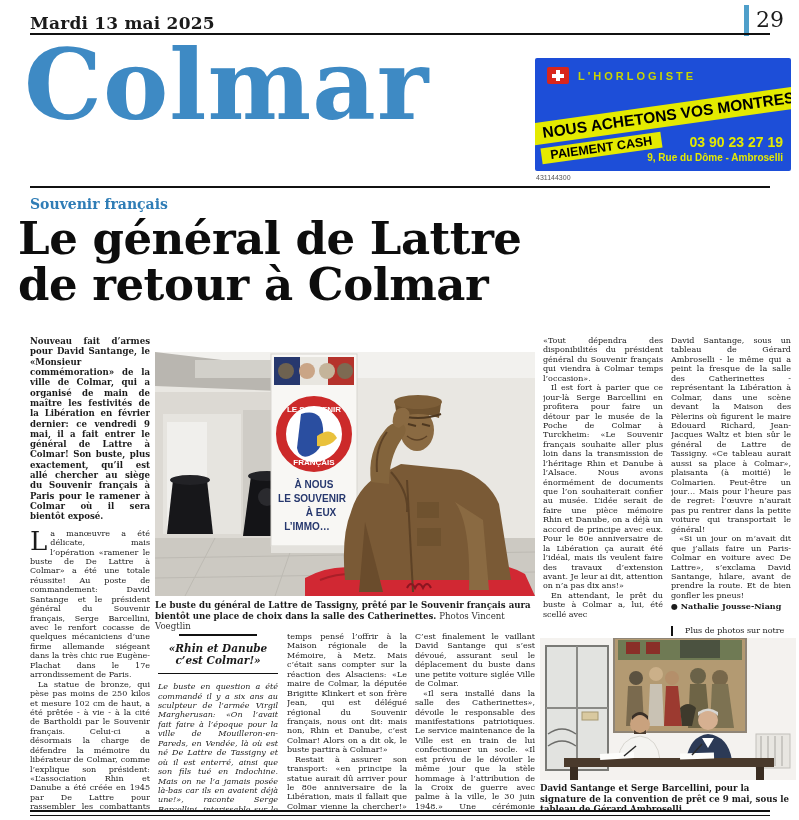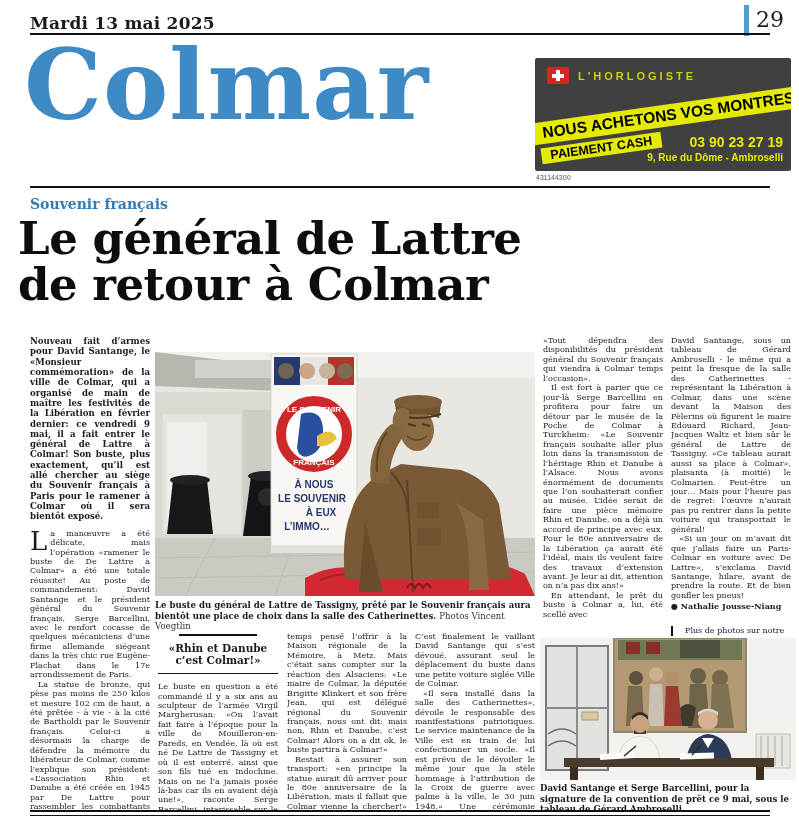--- a/index.html
+++ b/index.html
@@ -14,21 +14,21 @@
   .pagebar  { position:absolute; left:744px; top:5px; width:5px; height:31px; background:#4f9fca; }
   .pagenum  { position:absolute; left:756px; top:7px; font-size:22px; }
 
   
   .masthead {
     position:absolute; left:24px; top:36px; font-size:98px; font-weight:bold;
     color:#3e8ac4; letter-spacing:1px; line-height:1;
   }
 
   
-  .ad { position:absolute; left:535px; top:58px; width:256px; height:113px; background:#404040; overflow:hidden; border-radius:2px; }
+  .ad { position:absolute; left:535px; top:58px; width:256px; height:113px; background:#1d4ed8; overflow:hidden; border-radius:2px; }
   .ad-head { position:absolute; left:12px; top:9px; display:flex; align-items:center; gap:9px; }
   .swiss { width:22px; height:17px; background:#d8261c; border-radius:2px; position:relative; flex:0 0 auto; }
   .swiss::before { content:""; position:absolute; left:9px; top:3px; width:4px; height:11px; background:#fff; }
   .swiss::after  { content:""; position:absolute; left:5px; top:6.5px; width:12px; height:4px; background:#fff; }
   .ad-brand { color:#c9d400; letter-spacing:3px; font:bold 11px "Liberation Sans", sans-serif; }
   .ad-band  { position:absolute; left:-14px; top:46px; width:300px; transform:rotate(-8deg);
               background:#e4ea00; color:#000; text-align:center; padding:2px 0;
               font:bold 15.5px "Liberation Sans", sans-serif; }
   .ad-cash  { position:absolute; left:6px; top:82px; transform:rotate(-8deg); background:#e4ea00;
               color:#000; padding:1px 9px; font:bold 12.5px "Liberation Sans", sans-serif; }
@@ -41,21 +41,21 @@
   .section { position:absolute; left:30px; top:196px; font-size:14px; font-weight:bold; color:#2f7db6;text-align:right; }
   .headline { position:absolute; left:18px; top:216px; width:560px; font-weight:bold; font-size:45px; line-height:1.02; color:#0d0d0d; letter-spacing:-.5px; }
 
   
   .col { position:absolute; width:120px; font-size:8px; line-height:1.18; text-align:justify; overflow:hidden; }
   .col p { text-indent:8px; }
   .col p.noindent { text-indent:0; }
   .lead { font-weight:bold; font-size:8.6px; line-height:1.2; margin-bottom:7px; text-indent:0 !important; }
   .dropcap { float:left; font-size:26px; line-height:.82; font-weight:normal; padding:2px 3px 0 0; }
   #col1 { left:30px;  top:336px; height:476px; }
-  #col2 { left:158px; top:630px; height:182px; }
+  #col2 { left:158px; top:630px; height:182px;font-style:italic; }
   #col3 { left:287px; top:632px; height:180px; }
   #col4 { left:415px; top:632px; height:180px; }
   #col5 { left:543px; top:336px; height:300px; }
   #col6 { left:671px; top:336px; height:300px; }
 
   .pullquote { text-align:center; margin:4px 0 8px 0; }
   .pq-ruletop { width:78px; height:2px; background:#111; margin:4px auto 6px auto; }
   .pq-text { font-size:10.5px; font-weight:bold; line-height:1.15; padding:0 6px; }
   .pq-rulebot { width:100%; height:1px; background:#111; margin-top:7px; }
 

